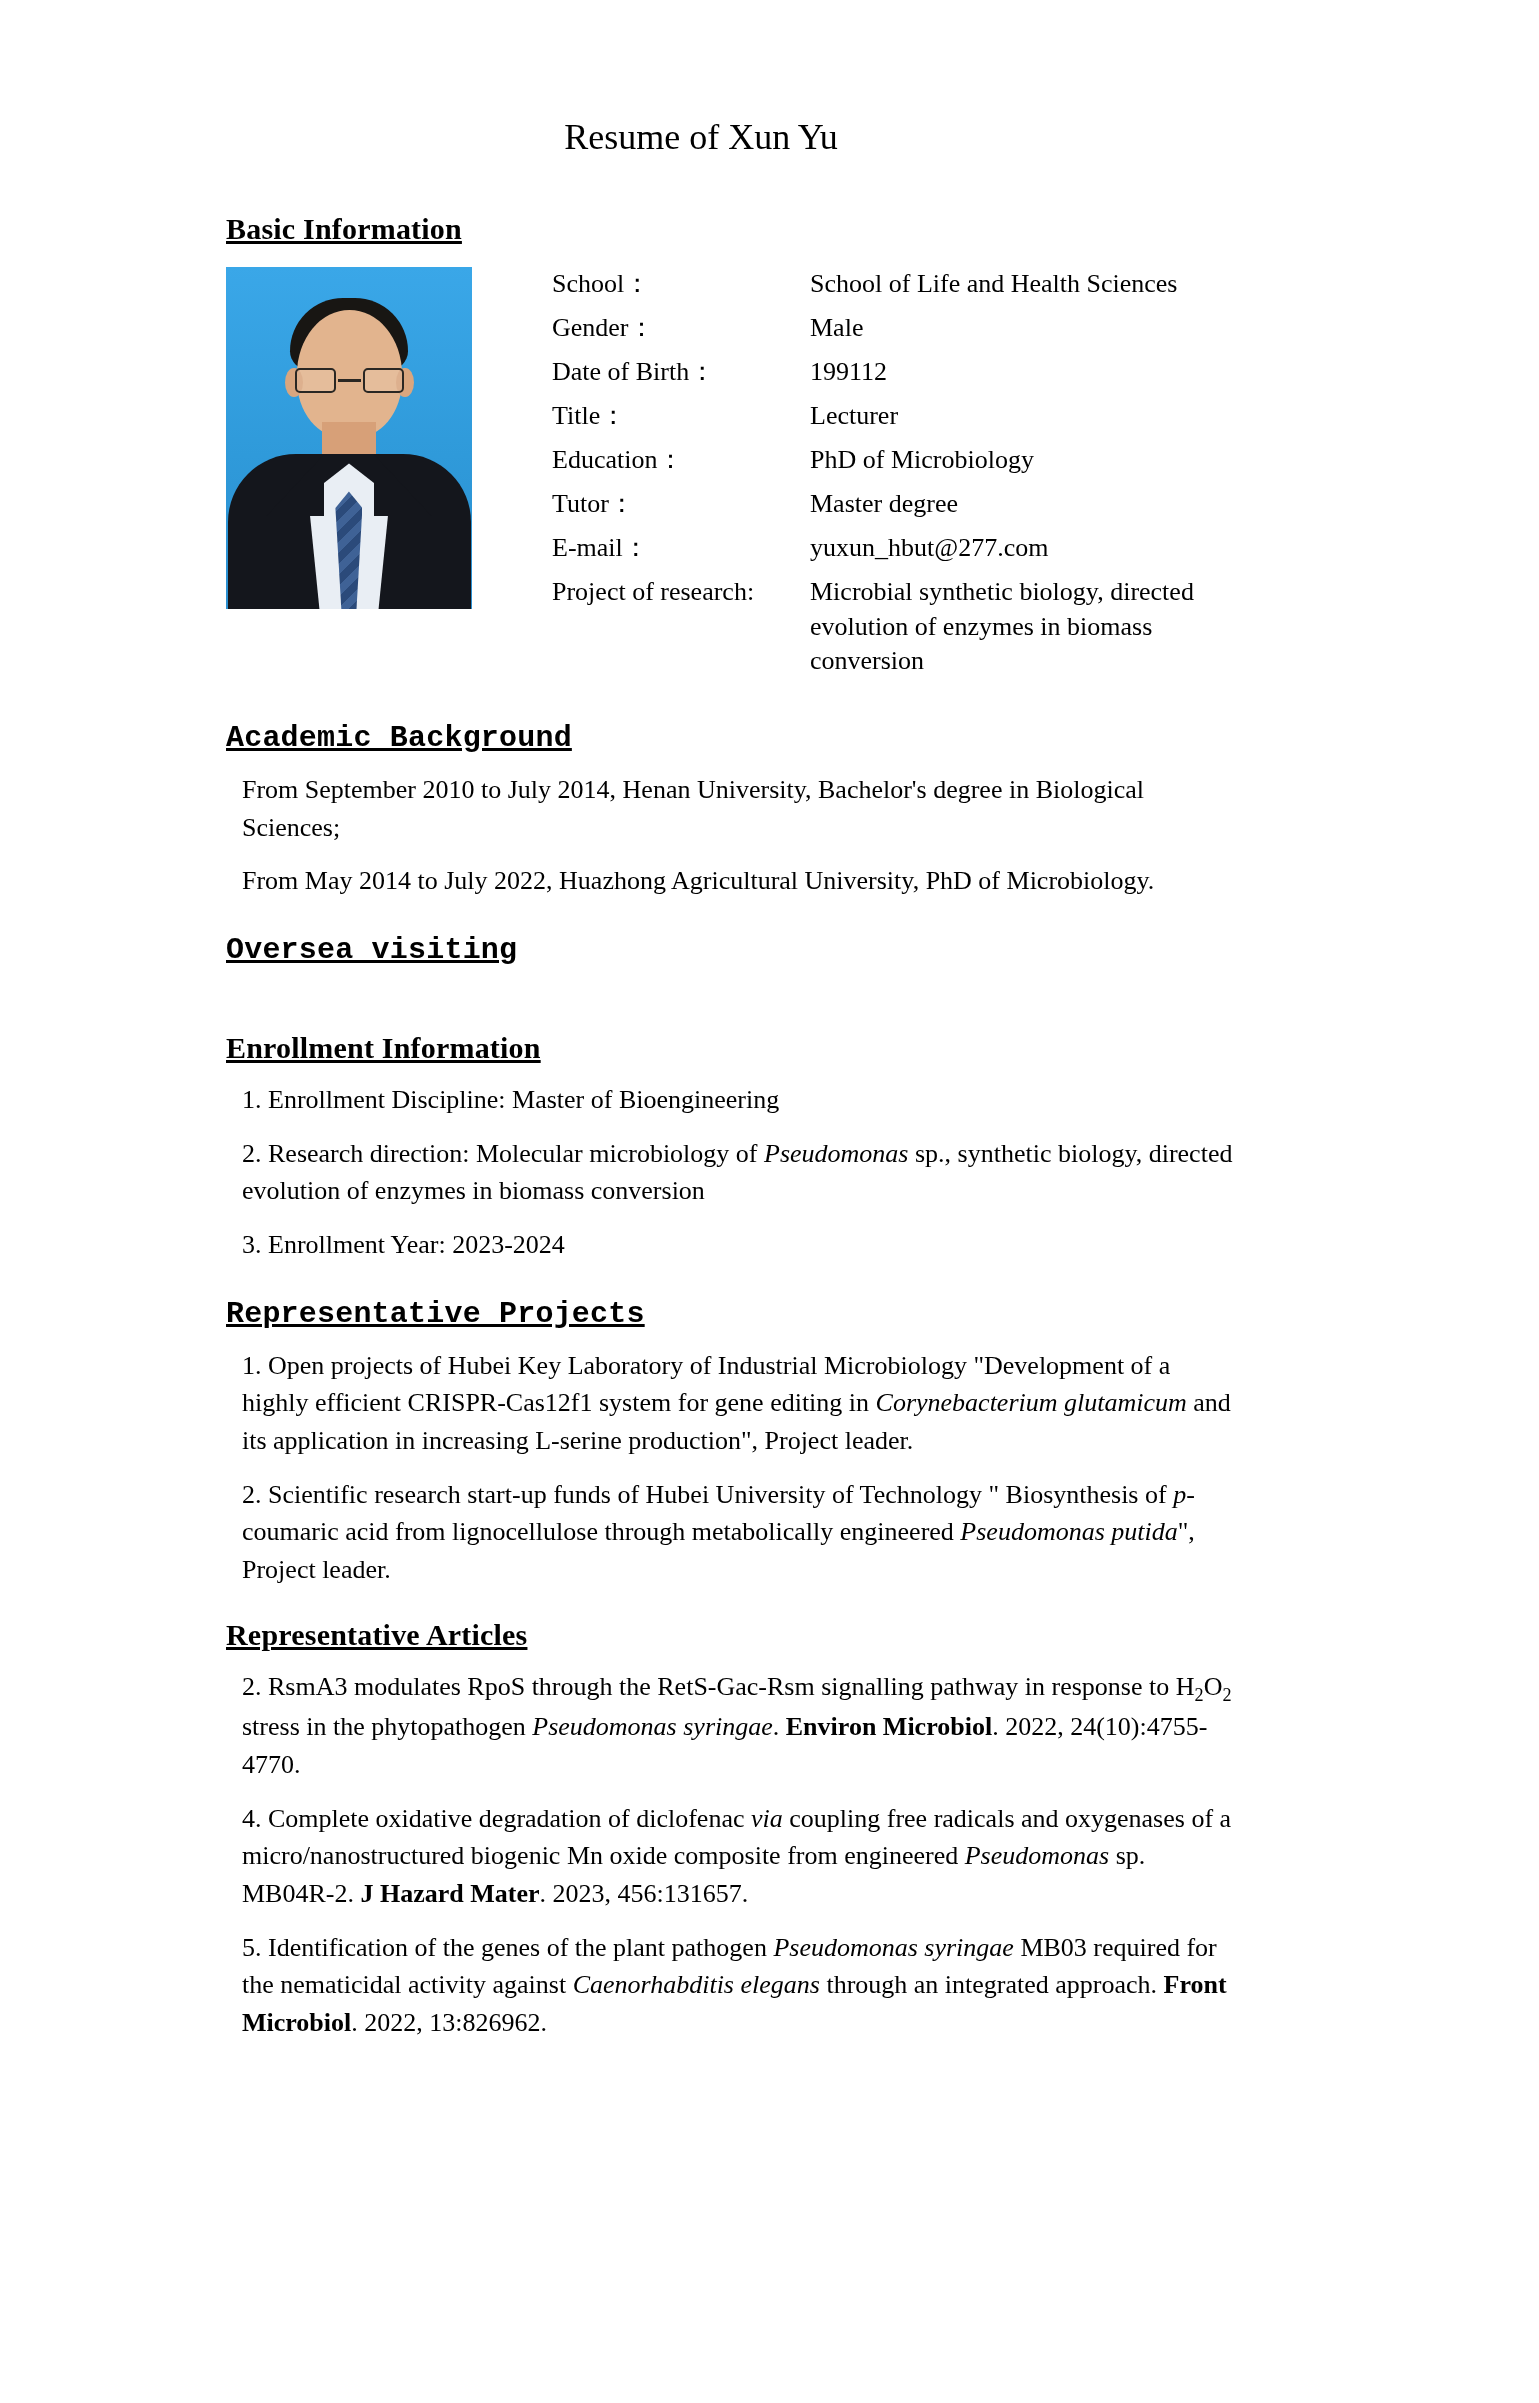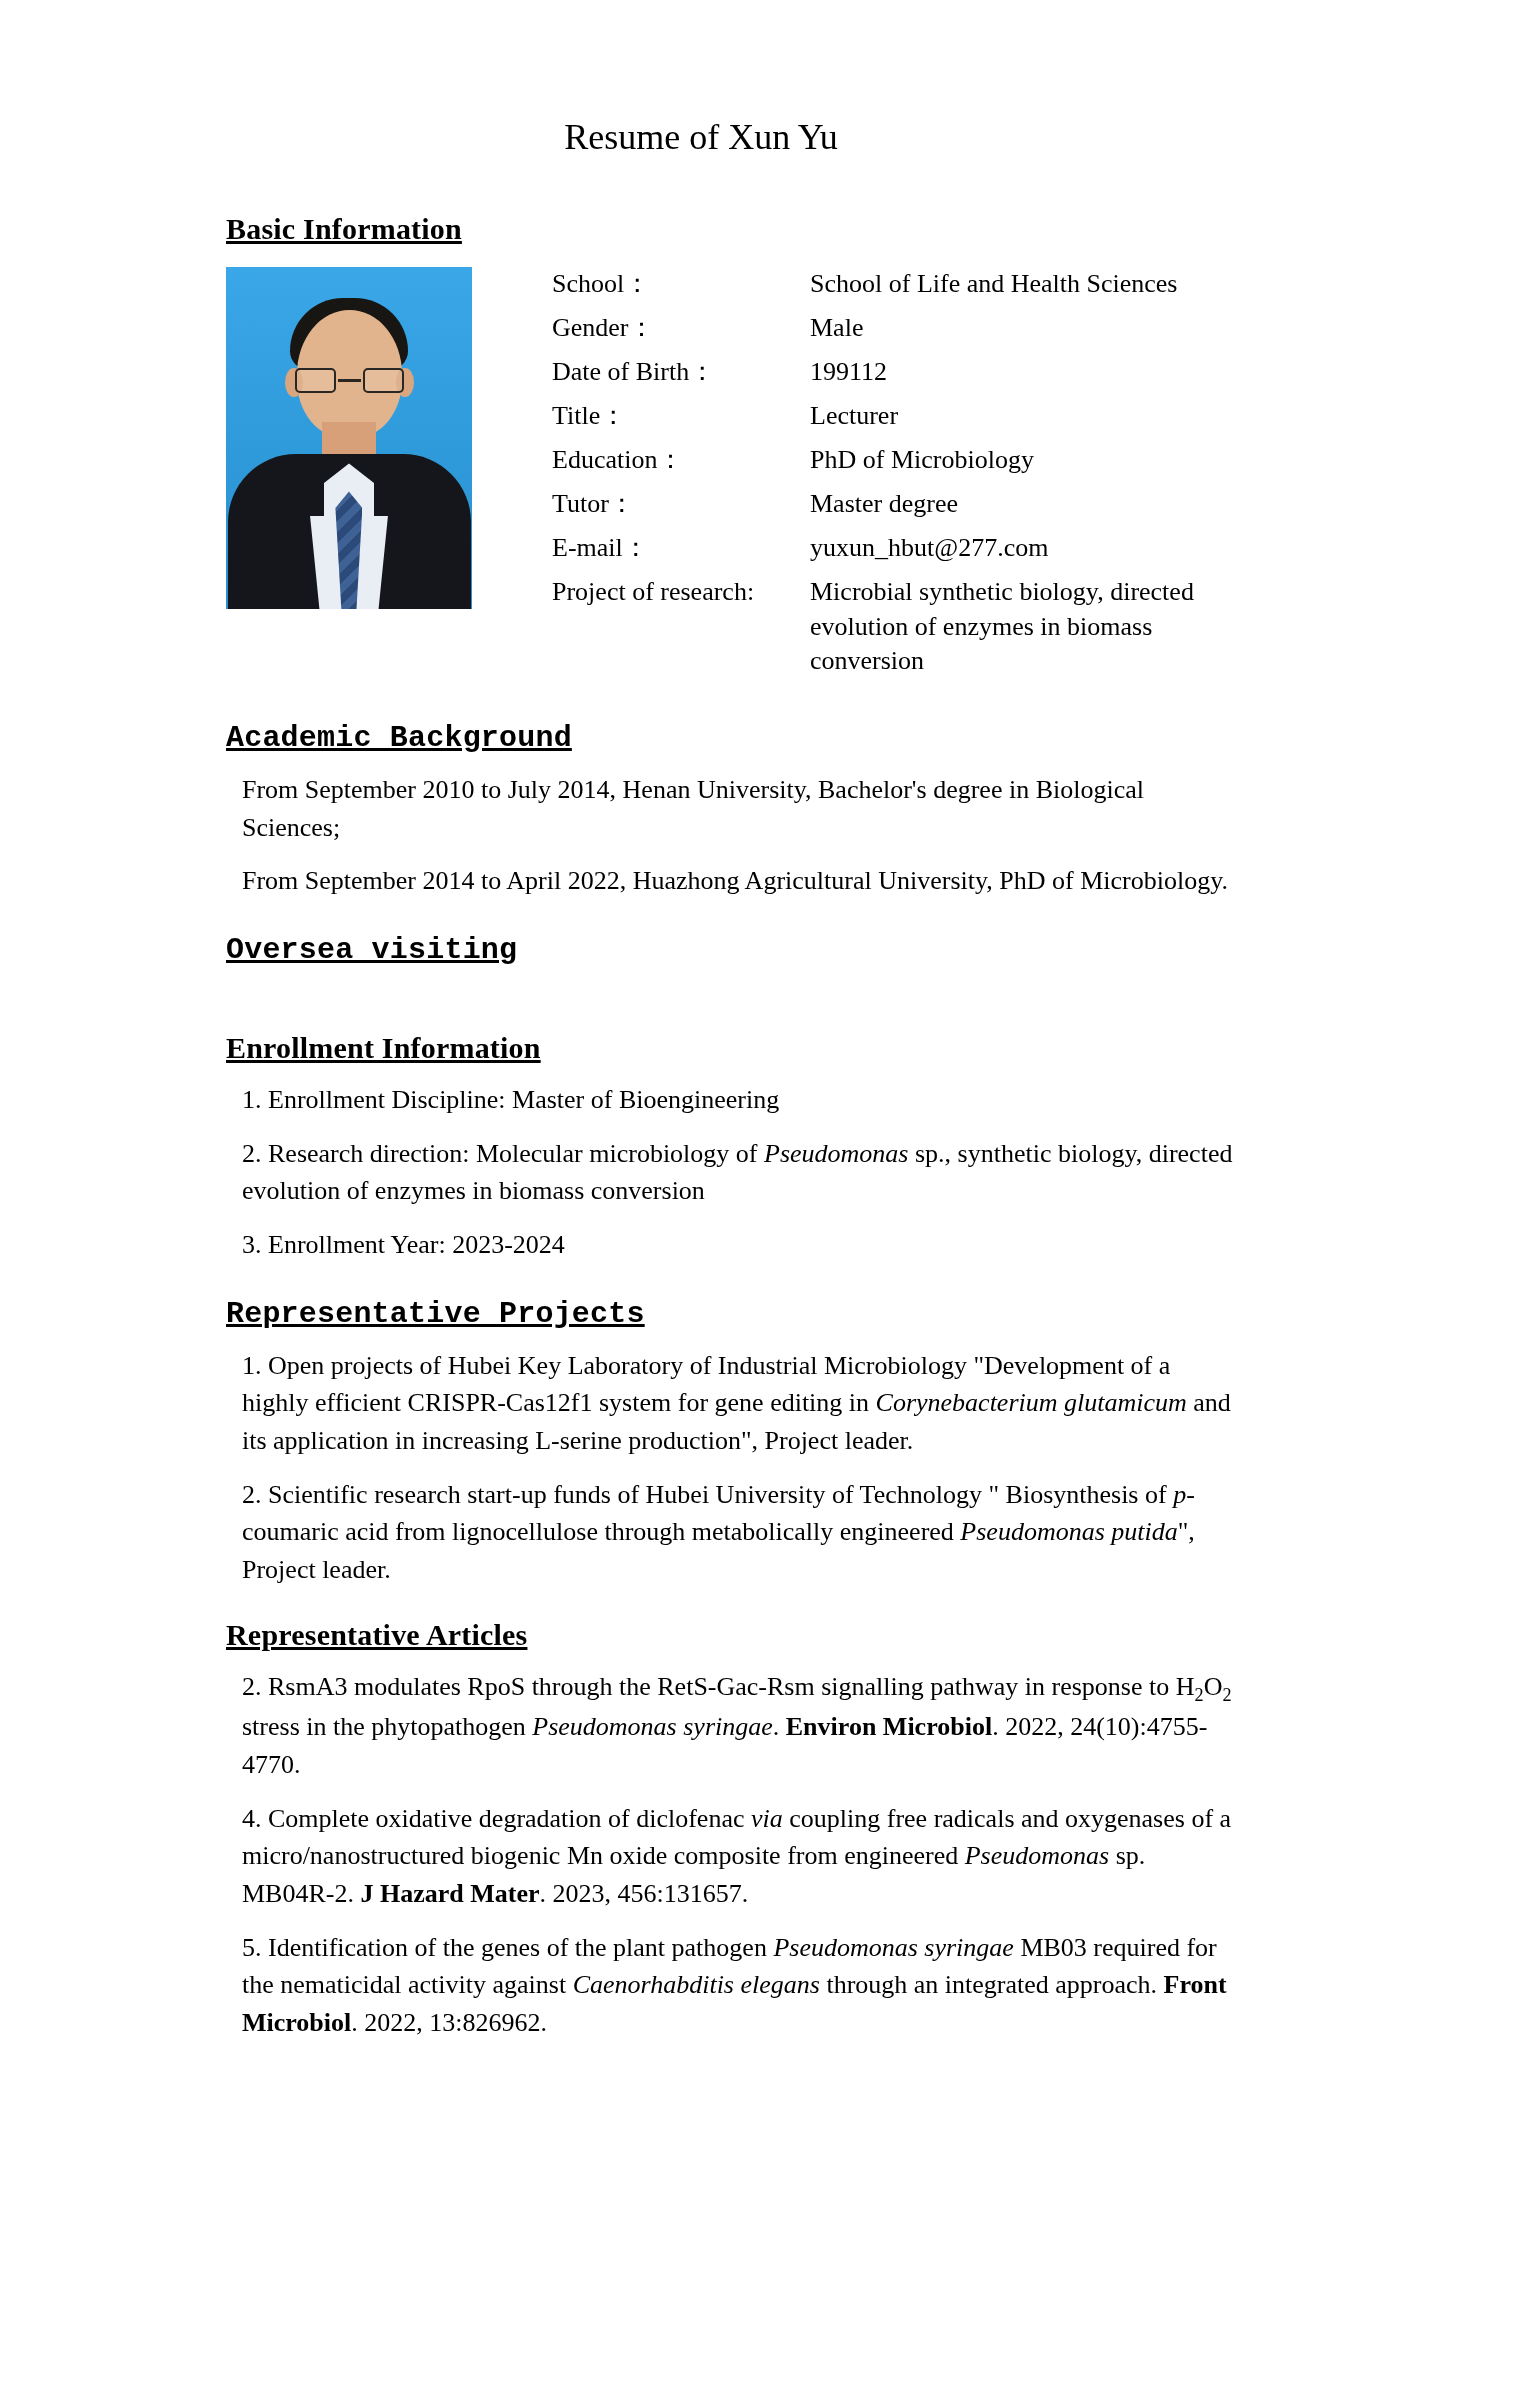--- a/index.html
+++ b/index.html
@@ -262,21 +262,21 @@
           <td class="label">Project of research:</td>
           <td class="value">Microbial synthetic biology, directed evolution of enzymes in biomass conversion</td>
         </tr>
       </tbody>
     </table>
   </div>
 
   <div class="section-head head-gap">Academic Background</div>
   <div class="block">
     <p class="para">From September 2010 to July 2014, Henan University, Bachelor's degree in Biological Sciences;</p>
-    <p class="para">From September 2014 to April 2022, Huazhong Agricultural University, PhD of Microbiology.</p>
+    <p class="para">From May 2014 to July 2022, Huazhong Agricultural University, PhD of Microbiology.</p>
   </div>
 
   <div class="section-head head-gap">Oversea visiting</div>
   <div class="gap-large"></div>
 
   <div class="section-head">Enrollment Information </div>
   <div class="block">
     <p class="para">1. Enrollment Discipline: Master of Bioengineering</p>
     <p class="para">2. Research direction: Molecular microbiology of <i>Pseudomonas</i> sp., synthetic biology, directed evolution of enzymes in biomass conversion</p>
     <p class="para">3. Enrollment Year: 2023-2024</p>

